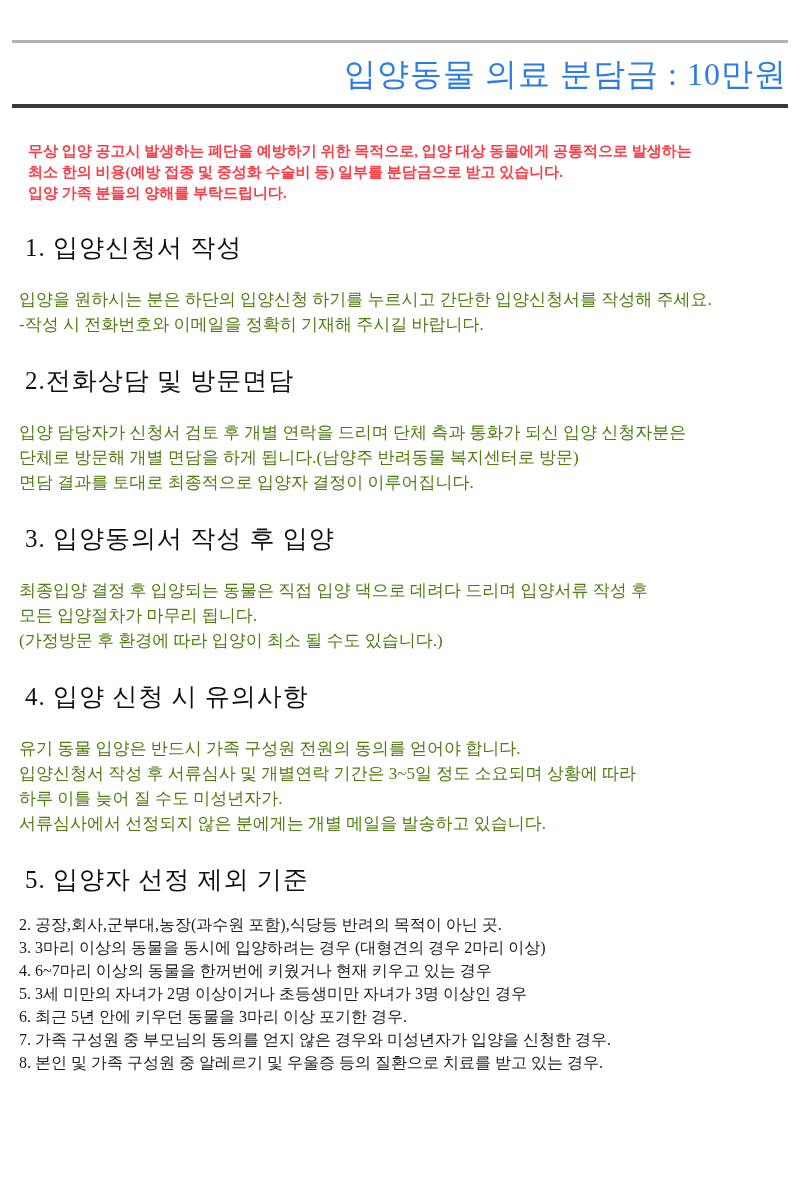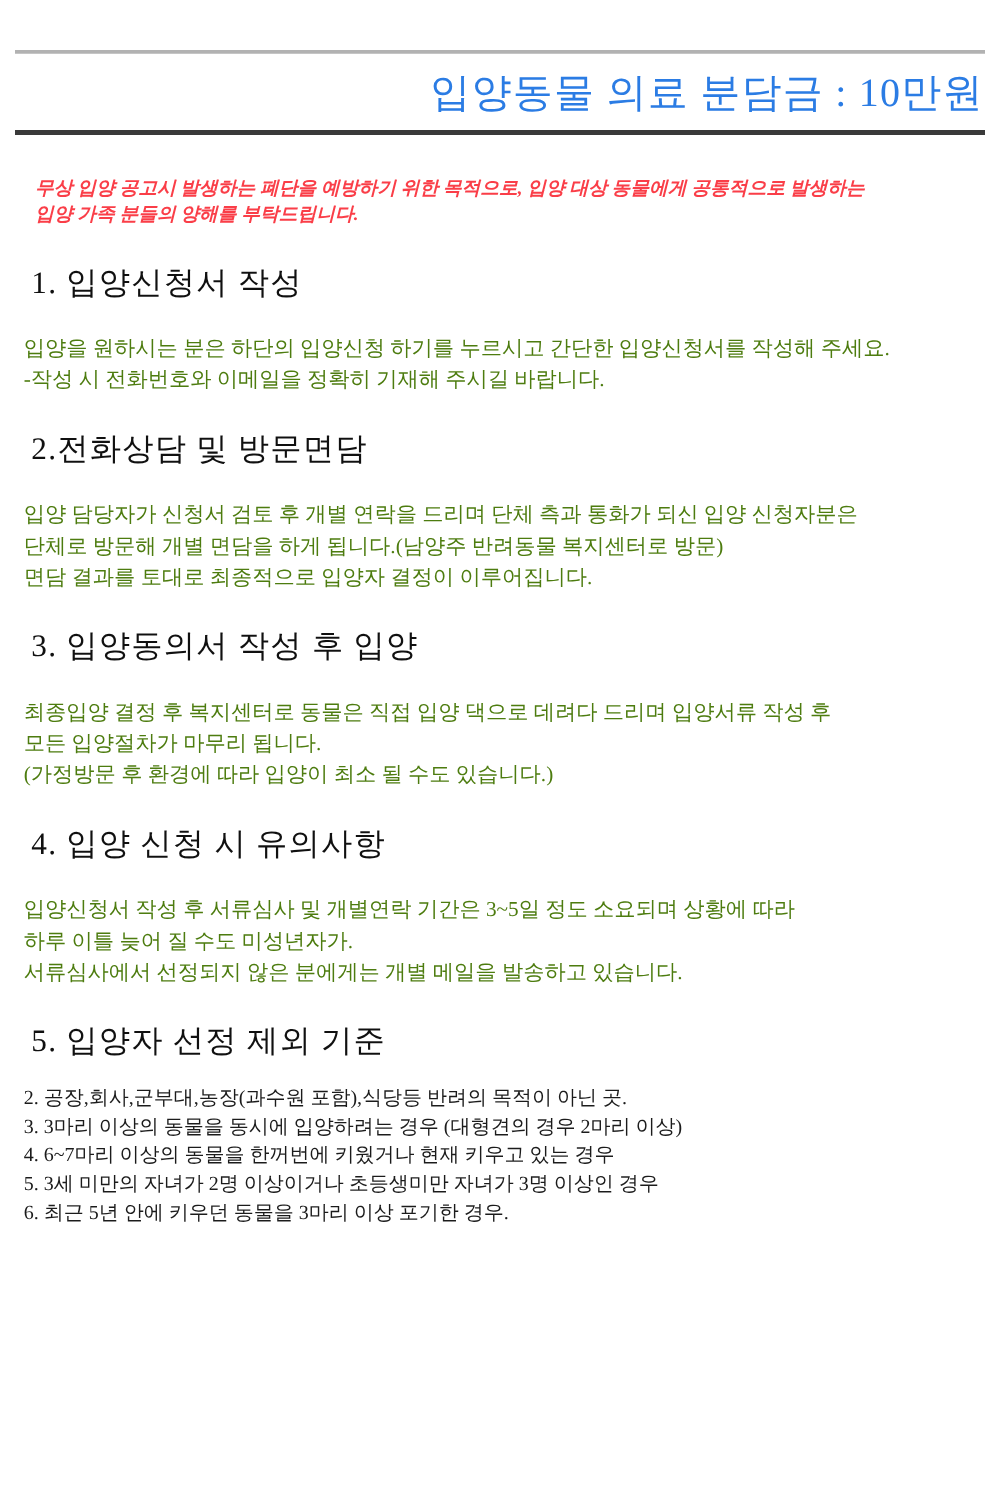--- a/index.html
+++ b/index.html
@@ -37,21 +37,20 @@
     letter-spacing: 1px;
     color: var(--title-blue, #2b7ce4);
   }
 
   .notice {
     margin: 33px 20px 0 28px;
     font-size: 15px;
     line-height: 21px;
     font-weight: bold;
     color: var(--notice-red, #fa3e48);
-    font-style: italic;
   }
 
   .heading {
     margin: 28px 20px 0 25px;
     font-size: 25px;
     line-height: 31px;
     font-weight: normal;
     letter-spacing: 1px;
     color: #101010;
   }
@@ -78,20 +77,21 @@
 <div class="doc">
 
   <div class="rule rule-light"></div>
 
   <h1 class="title">입양동물 의료 분담금 : 10만원</h1>
 
   <div class="rule rule-dark"></div>
 
   <p class="notice">
     <span class="line">무상 입양 공고시 발생하는 폐단을 예방하기 위한 목적으로, 입양 대상 동물에게 공통적으로 발생하는</span>
+    <span class="line">최소 한의 비용(예방 접종 및 중성화 수술비 등) 일부를 분담금으로 받고 있습니다.</span>
     <span class="line">입양 가족 분들의 양해를 부탁드립니다.</span>
   </p>
 
   <section>
     <h2 class="heading">1. 입양신청서 작성</h2>
     <p class="body-text">
       <span class="line">입양을 원하시는 분은 하단의 입양신청 하기를 누르시고 간단한 입양신청서를 작성해 주세요.</span>
       <span class="line">-작성 시 전화번호와 이메일을 정확히 기재해 주시길 바랍니다.</span>
     </p>
   </section>
@@ -101,39 +101,42 @@
     <p class="body-text">
       <span class="line">입양 담당자가 신청서 검토 후 개별 연락을 드리며 단체 측과 통화가 되신 입양 신청자분은</span>
       <span class="line">단체로 방문해 개별 면담을 하게 됩니다.(남양주 반려동물 복지센터로 방문)</span>
       <span class="line">면담 결과를 토대로 최종적으로 입양자 결정이 이루어집니다.</span>
     </p>
   </section>
 
   <section>
     <h2 class="heading">3. 입양동의서 작성 후 입양</h2>
     <p class="body-text">
-      <span class="line">최종입양 결정 후 복지센터로 동물은 직접 입양 댁으로 데려다 드리며 입양서류 작성 후</span>
+      <span class="line">최종입양 결정 후 입양되는 동물은 직접 입양 댁으로 데려다 드리며 입양서류 작성 후</span>
       <span class="line">모든 입양절차가 마무리 됩니다.</span>
       <span class="line">(가정방문 후 환경에 따라 입양이 최소 될 수도 있습니다.)</span>
     </p>
   </section>
 
   <section>
     <h2 class="heading">4. 입양 신청 시 유의사항</h2>
     <p class="body-text">
+      <span class="line">유기 동물 입양은 반드시 가족 구성원 전원의 동의를 얻어야 합니다.</span>
       <span class="line">입양신청서 작성 후 서류심사 및 개별연락 기간은 3~5일 정도 소요되며 상황에 따라</span>
       <span class="line">하루 이틀 늦어 질 수도 미성년자가.</span>
       <span class="line">서류심사에서 선정되지 않은 분에게는 개별 메일을 발송하고 있습니다.</span>
     </p>
   </section>
 
   <section>
     <h2 class="heading">5. 입양자 선정 제외 기준</h2>
     <div class="list">
       <span class="line">2. 공장,회사,군부대,농장(과수원 포함),식당등 반려의 목적이 아닌 곳.</span>
       <span class="line">3. 3마리 이상의 동물을 동시에 입양하려는 경우 (대형견의 경우 2마리 이상)</span>
       <span class="line">4. 6~7마리 이상의 동물을 한꺼번에 키웠거나 현재 키우고 있는 경우</span>
       <span class="line">5. 3세 미만의 자녀가 2명 이상이거나 초등생미만 자녀가 3명 이상인 경우</span>
       <span class="line">6. 최근 5년 안에 키우던 동물을 3마리 이상 포기한 경우.</span>
+      <span class="line">7. 가족 구성원 중 부모님의 동의를 얻지 않은 경우와 미성년자가 입양을 신청한 경우.</span>
+      <span class="line">8. 본인 및 가족 구성원 중 알레르기 및 우울증 등의 질환으로 치료를 받고 있는 경우.</span>
     </div>
   </section>
 
 </div>
 
 </body></html>

